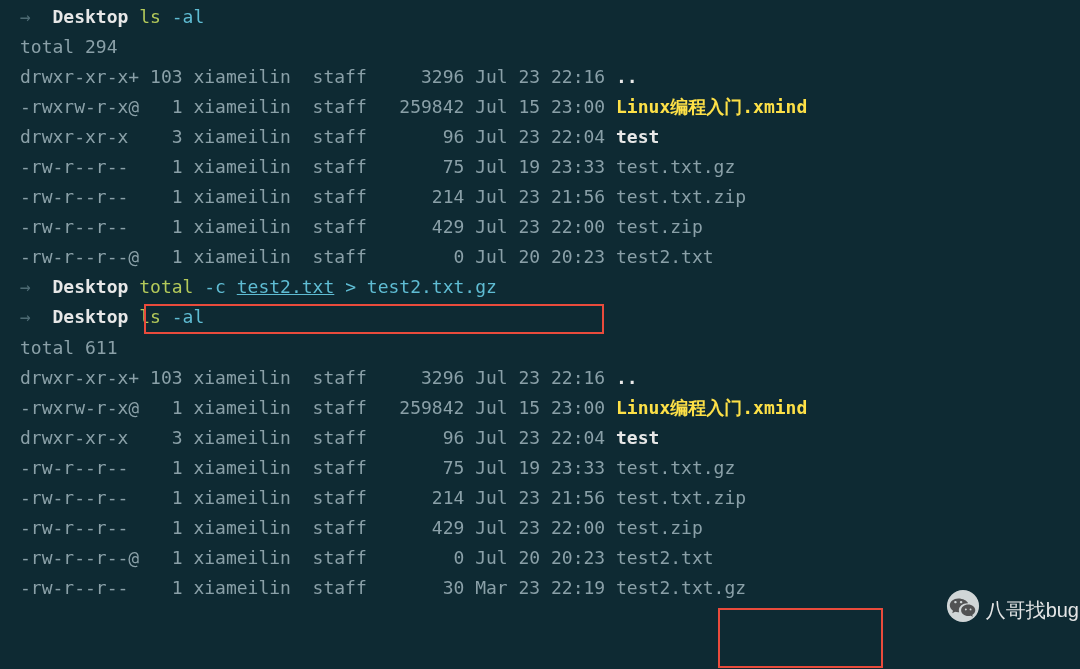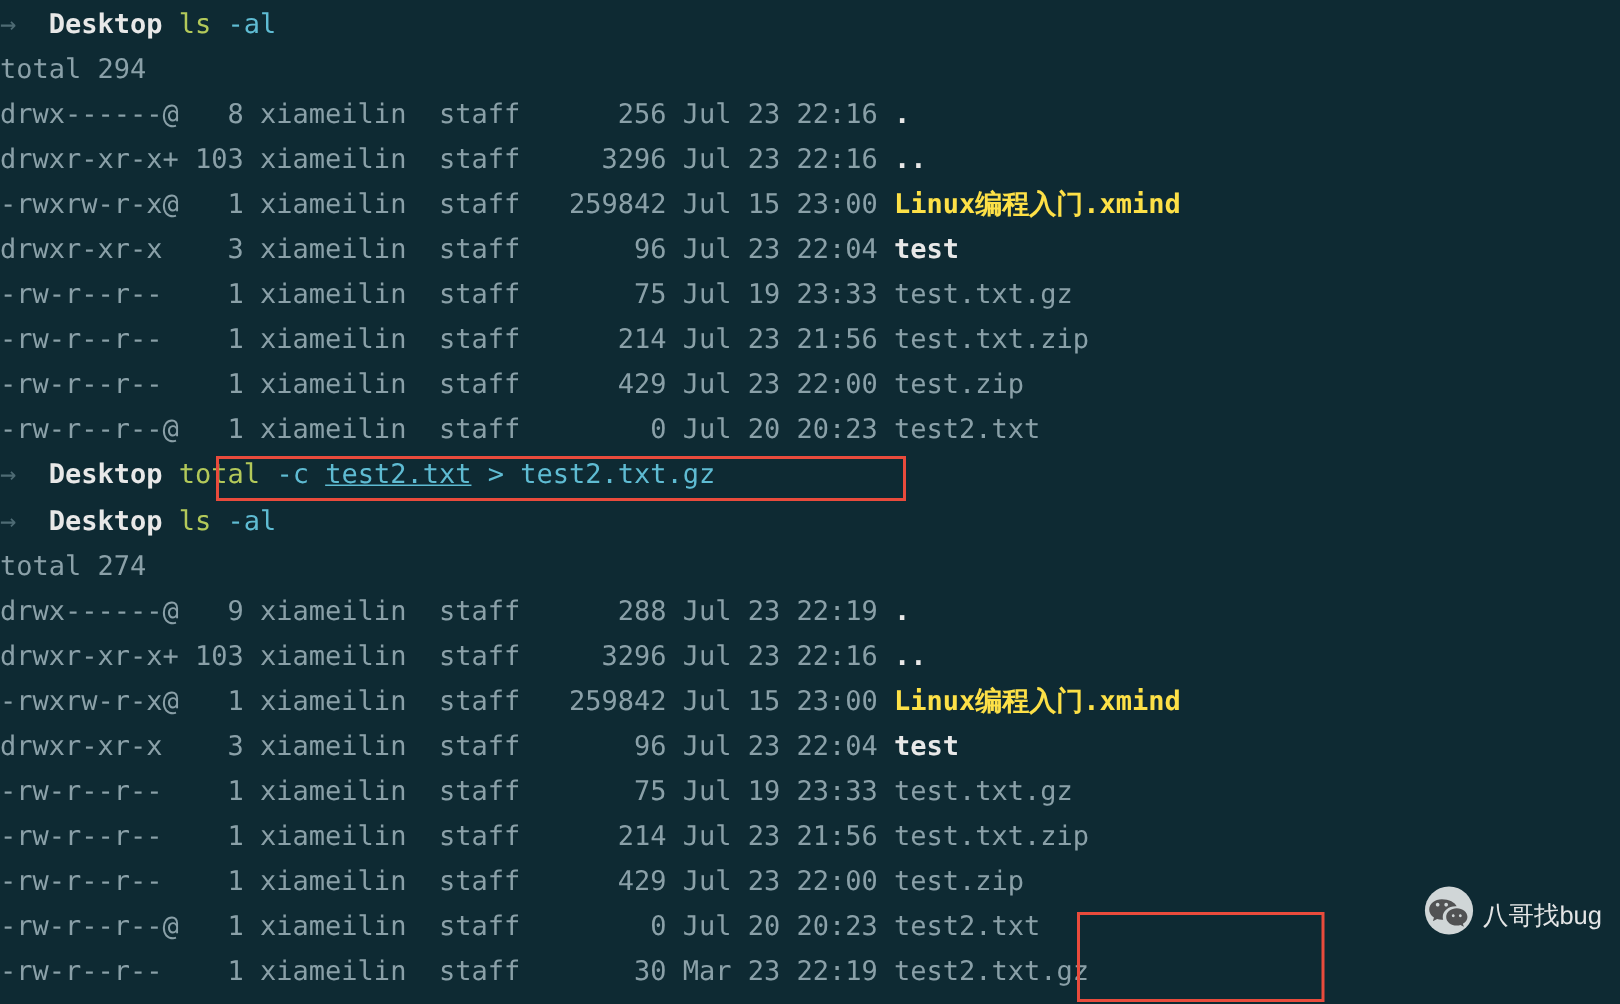--- a/index.html
+++ b/index.html
@@ -8,64 +8,62 @@
     font-family: "SF Mono", "Menlo", "Consolas", monospace;
     font-size: 18px;
     line-height: 1.67;
     color: #8aa0a8;
     width: 1080px;
     height: 669px;
     overflow: hidden;
     position: relative;
     padding-top: 2px;
   }
-  .line { white-space: pre; }
+  .line { white-space: pre; margin-left: 20px; }
   .arrow { color: #4e6b74; }
   .bold-white { color: #e8e8e8; font-weight: bold; }
   .cmd-green { color: #b3c95a; }
   .arg-cyan { color: #5fbcd3; }
   .dim { color: #8aa0a8; }
   .red-name { color: #fde047; font-weight: bold; }
   .box1 {
     position: absolute;
     border: 2px solid #e94b3c;
     pointer-events: none;
   }
   .watermark {
     position: absolute;
-    right: 12px;
+    right: 1px;
     bottom: 36px;
     display: flex;
     align-items: center;
     gap: 6px;
     color: #f0f0f0;
     font-family: -apple-system, "PingFang SC", sans-serif;
-    font-size: 17px;
+    font-size: 20px;
     opacity: 0.95;
   }
   .watermark svg { width: 34px; height: 34px; }
 </style>
 </head>
 <body>
 
 <div id="term">
     <div class="line"><span class="arrow">→  </span><span class="bold-white">Desktop </span><span class="cmd-green">ls </span><span class="arg-cyan">-al</span></div>
     <div class="line dim">total 294</div>
-    <div class="line"><span class="dim">drwx------@   8 xiameilin  staff      256 Jul 23 22:16 </span><span class="bold-white">.</span></div>
     <div class="line"><span class="dim">drwxr-xr-x+ 103 xiameilin  staff     3296 Jul 23 22:16 </span><span class="bold-white">..</span></div>
     <div class="line"><span class="dim">-rwxrw-r-x@   1 xiameilin  staff   259842 Jul 15 23:00 </span><span class="red-name">Linux编程入门.xmind</span></div>
     <div class="line"><span class="dim">drwxr-xr-x    3 xiameilin  staff       96 Jul 23 22:04 </span><span class="bold-white">test</span></div>
     <div class="line"><span class="dim">-rw-r--r--    1 xiameilin  staff       75 Jul 19 23:33 </span><span class="dim">test.txt.gz</span></div>
     <div class="line"><span class="dim">-rw-r--r--    1 xiameilin  staff      214 Jul 23 21:56 </span><span class="dim">test.txt.zip</span></div>
     <div class="line"><span class="dim">-rw-r--r--    1 xiameilin  staff      429 Jul 23 22:00 </span><span class="dim">test.zip</span></div>
     <div class="line"><span class="dim">-rw-r--r--@   1 xiameilin  staff        0 Jul 20 20:23 </span><span class="dim">test2.txt</span></div>
     <div class="line"><span class="arrow">→  </span><span class="bold-white">Desktop </span><span class="cmd-green">total </span><span class="arg-cyan">-c </span><span class="arg-cyan" style="text-decoration:underline">test2.txt</span><span class="arg-cyan"> &gt; test2.txt.gz</span></div>
     <div class="line"><span class="arrow">→  </span><span class="bold-white">Desktop </span><span class="cmd-green">ls </span><span class="arg-cyan">-al</span></div>
-    <div class="line dim">total 274</div>
-    <div class="line"><span class="dim">drwx------@   9 xiameilin  staff      288 Jul 23 22:19 </span><span class="bold-white">.</span></div>
+    <div class="line dim">total 611</div>
     <div class="line"><span class="dim">drwxr-xr-x+ 103 xiameilin  staff     3296 Jul 23 22:16 </span><span class="bold-white">..</span></div>
     <div class="line"><span class="dim">-rwxrw-r-x@   1 xiameilin  staff   259842 Jul 15 23:00 </span><span class="red-name">Linux编程入门.xmind</span></div>
     <div class="line"><span class="dim">drwxr-xr-x    3 xiameilin  staff       96 Jul 23 22:04 </span><span class="bold-white">test</span></div>
     <div class="line"><span class="dim">-rw-r--r--    1 xiameilin  staff       75 Jul 19 23:33 </span><span class="dim">test.txt.gz</span></div>
     <div class="line"><span class="dim">-rw-r--r--    1 xiameilin  staff      214 Jul 23 21:56 </span><span class="dim">test.txt.zip</span></div>
     <div class="line"><span class="dim">-rw-r--r--    1 xiameilin  staff      429 Jul 23 22:00 </span><span class="dim">test.zip</span></div>
     <div class="line"><span class="dim">-rw-r--r--@   1 xiameilin  staff        0 Jul 20 20:23 </span><span class="dim">test2.txt</span></div>
     <div class="line"><span class="dim">-rw-r--r--    1 xiameilin  staff       30 Mar 23 22:19 </span><span class="dim">test2.txt.gz</span></div>
   </div>
 

